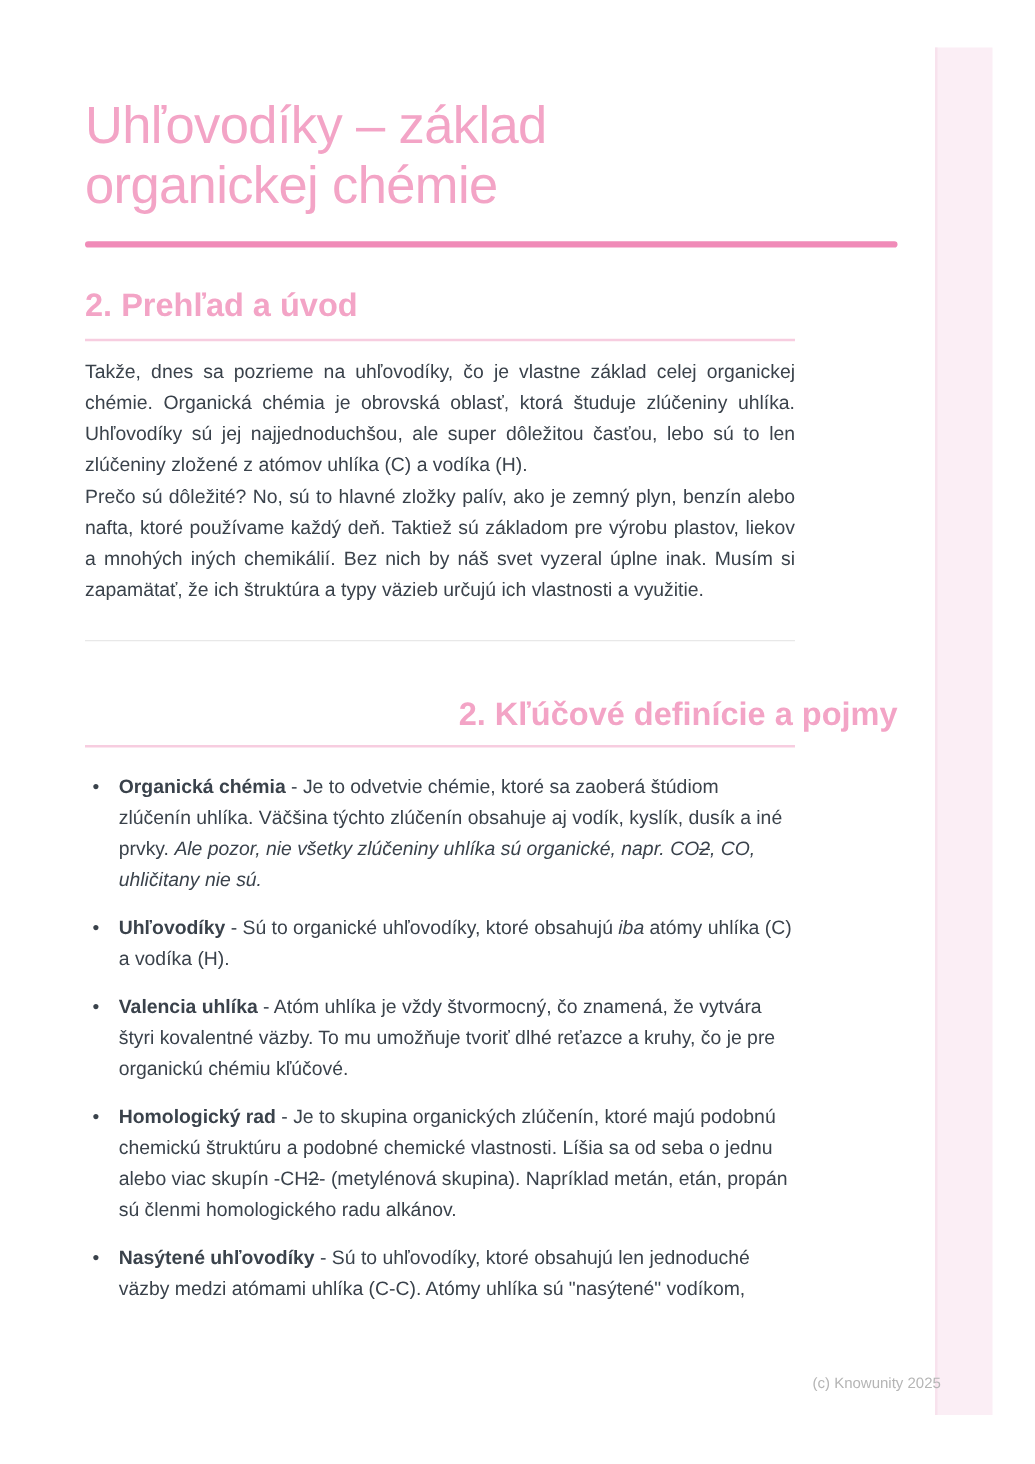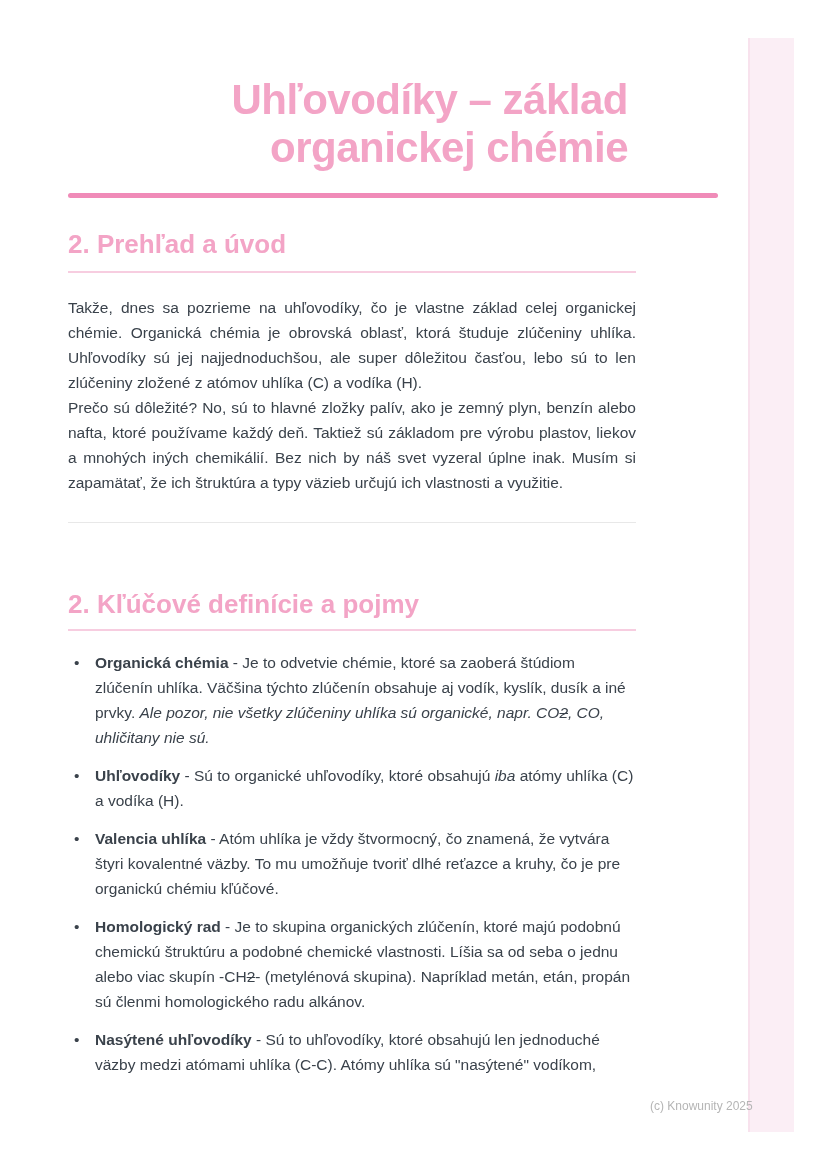--- a/index.html
+++ b/index.html
@@ -20,55 +20,54 @@
   .content {
     position: absolute;
     left: 68px; top: 0;
     width: 650px;
   }
   .doc-title {
     margin: 76px 0 0 0;
     max-width: 560px;
     font-size: 42px;
     line-height: 48px;
-    font-weight: bold;
+    font-weight: normal;
     letter-spacing: -0.5px;
     color: var(--heading-pink, #f3a4c6);
-    text-align: right;
   }
   .rule-thick {
     margin-top: 21px;
     width: 650px; height: 5px;
     border-radius: 3px;
     background: var(--accent-pink, #f08bb8);
   }
   .section-heading {
     margin: 0;
     font-size: 26px;
     line-height: 31px;
     font-weight: bold;
     color: var(--heading-pink, #f3a4c6);
   }
   #heading-1 { margin-top: 31px; }
-  #heading-2 { margin-top: 66px; }
+  #heading-2 { margin-top: 43px; text-align: right; }
   .rule-thin {
     width: 568px; height: 2px;
     background: var(--underline-pink, #f7cde0);
   }
   #rule-thin-1 { margin-top: 11px; }
   #rule-thin-2 { margin-top: 9px; }
   .body-par {
     width: 568px;
     margin: 0;
     font-size: 15.5px;
     line-height: 25px;
     color: var(--body-text, #3a424b);
     text-align: justify;
   }
-  #par-1 { margin-top: 22px; }
+  #par-1 { margin-top: 12px; }
   #par-2 { }
   .divider {
     margin-top: 27px;
     width: 568px; height: 1px;
     background: var(--divider-gray, #e8e8e8);
   }
   .intro-par {
     width: 568px;
     margin: 18px 0 0 0;
     font-size: 15.5px;

